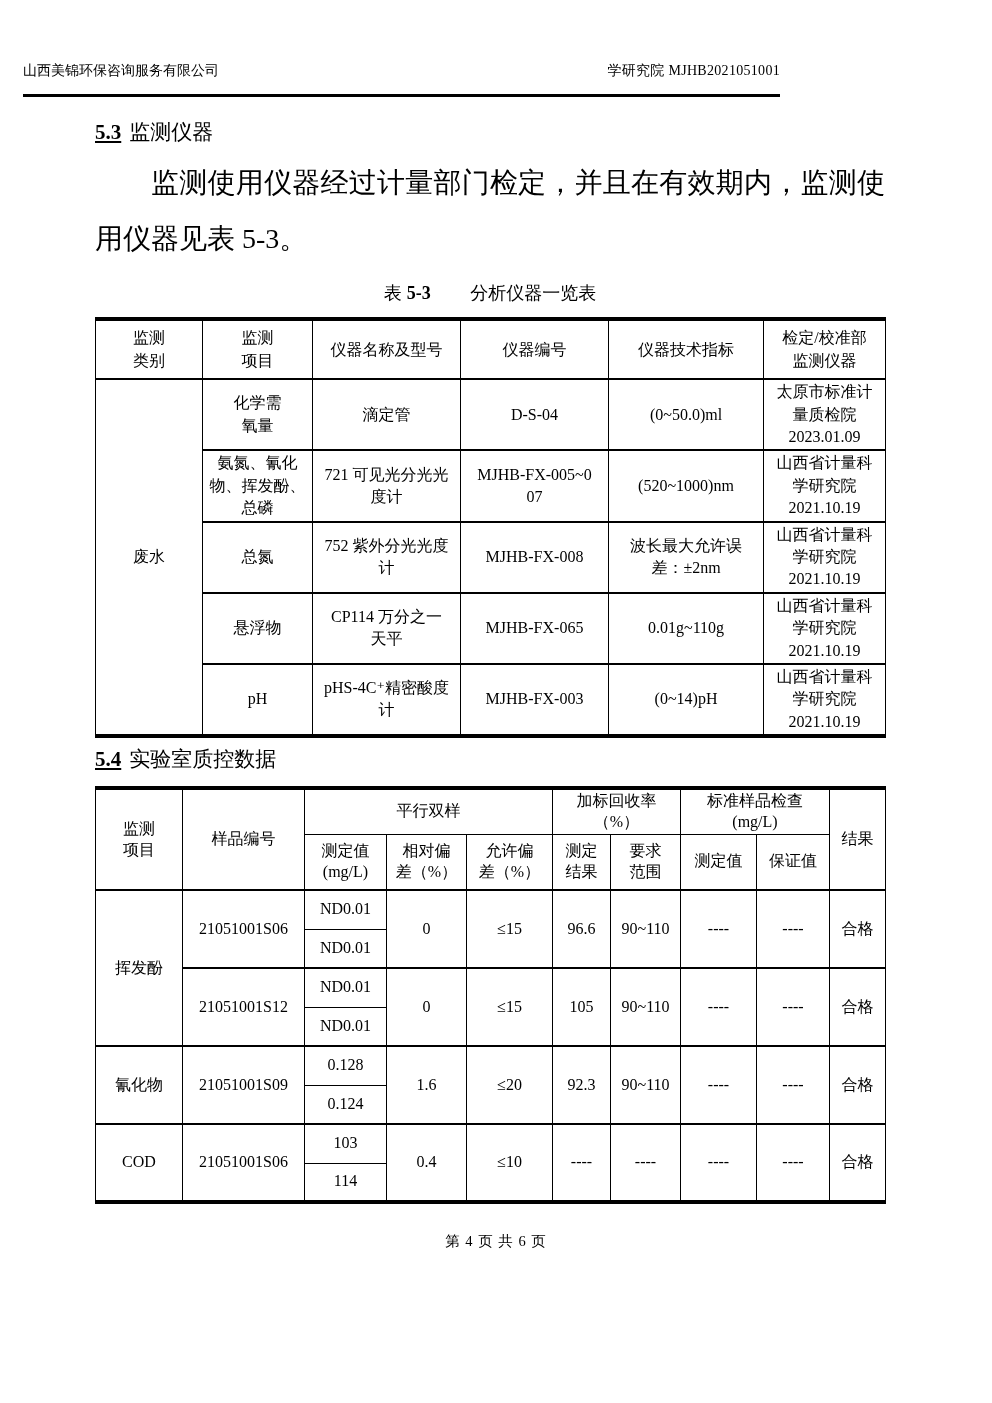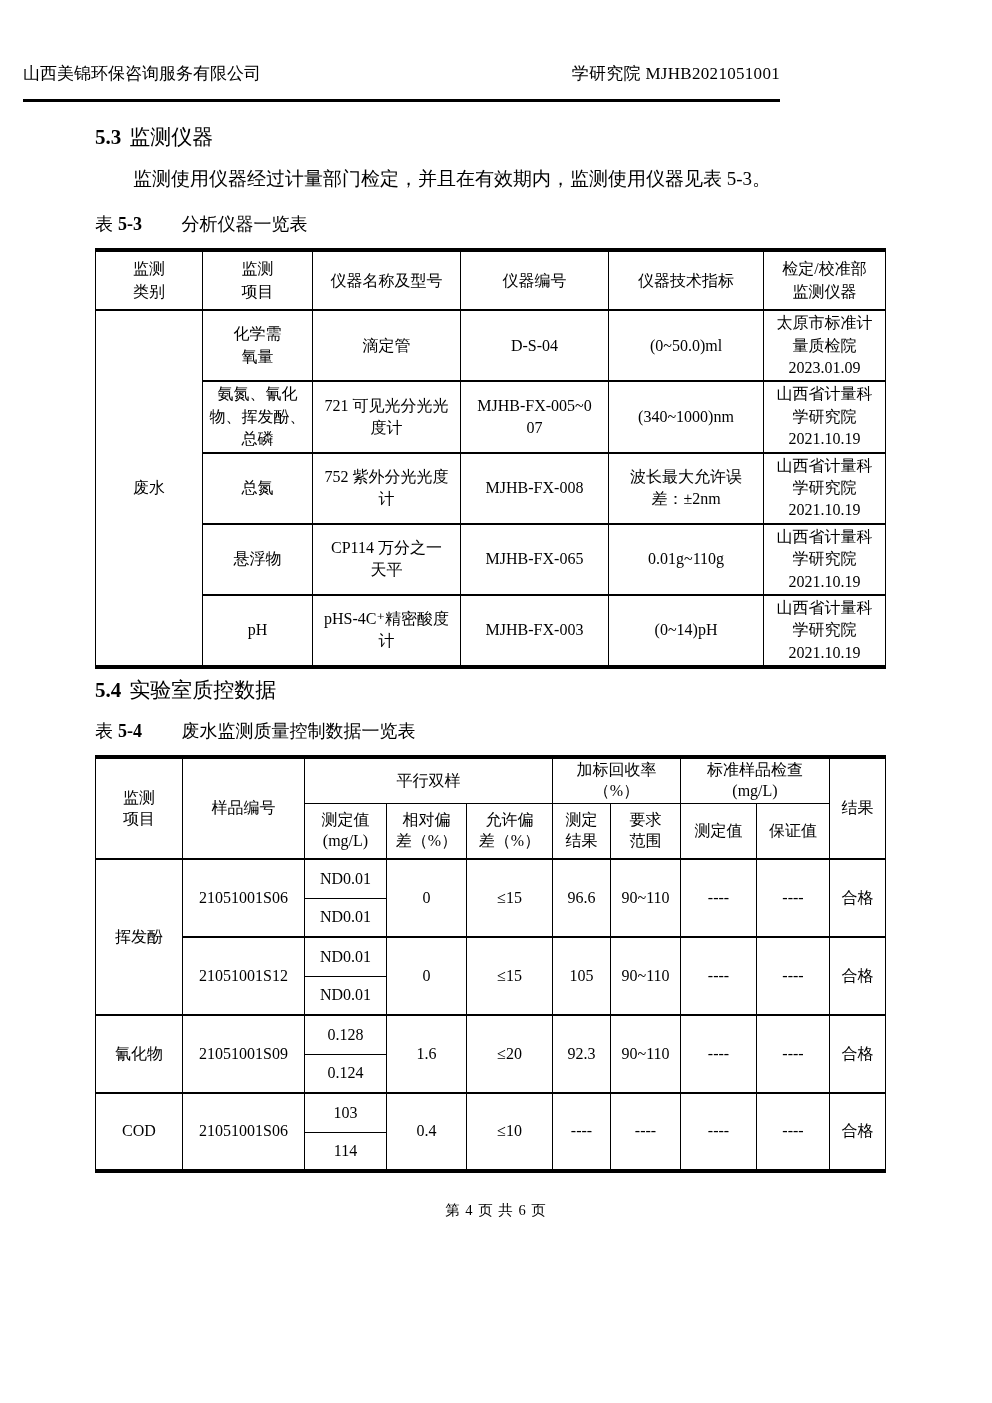--- a/index.html
+++ b/index.html
@@ -7,34 +7,34 @@
     width:992px; height:1403px; background:#ffffff; color:#000;
     font-family:"Liberation Serif","DejaVu Serif",serif;
     overflow:hidden;
   }
   .content { width:790px; margin-left:95px; }
 
   
   .page-header {
     width:757px; margin:62px 0 0 23px;
     display:flex; justify-content:space-between; align-items:flex-end;
-    font-size:17px; padding-bottom:14px; border-bottom:3px solid #000;
+    font-size:14px; padding-bottom:14px; border-bottom:3px solid #000;
   }
   .report-no { letter-spacing:0.3px; }
 
   
   h2.section { font-size:21px; font-weight:normal; margin:22px 0 0 0; line-height:1.33; }
-  h2.section .num { font-weight:bold; margin-right:8px; }
+  h2.section .num { font-weight:bold; margin-right:8px;text-decoration:underline; }
   p.body-par {
-    font-size:19px; line-height:2.0; margin:8px 0 0 0;
+    font-size:28px; line-height:2.0; margin:8px 0 0 0;
     text-indent:2em; text-align:justify;
   }
 
   
-  .caption { text-align:left; font-size:18px; margin-top:14px; line-height:1.35; }
+  .caption { text-align:center; font-size:18px; margin-top:14px; line-height:1.35; }
   .caption .num { font-weight:bold; margin-left:5px; }
   .caption .cap-title { margin-left:2.2em; }
 
   
   table { border-collapse:collapse; table-layout:fixed; width:790px; margin-top:12px; }
   td, th {
     border-left:1px solid #000; border-right:1px solid #000;
     border-top:2px solid #000; border-bottom:2px solid #000;
     font-weight:normal; text-align:center; vertical-align:middle;
     padding:1px 2px; white-space:pre-line; overflow:hidden;
@@ -101,21 +101,21 @@
 2023.01.09</td>
     </tr>
     <tr style="height:64px">
       <td>氨氮、氰化
 物、挥发酚、
 总磷</td>
       <td>721 可见光分光光
 度计</td>
       <td>MJHB-FX-005~0
 07</td>
-      <td>(340~1000)nm</td>
+      <td>(520~1000)nm</td>
       <td>山西省计量科
 学研究院
 2021.10.19</td>
     </tr>
     <tr style="height:62px">
       <td>总氮</td>
       <td>752 紫外分光光度
 计</td>
       <td>MJHB-FX-008</td>
       <td>波长最大允许误
@@ -143,23 +143,20 @@
       <td>山西省计量科
 学研究院
 2021.10.19</td>
     </tr>
   </tbody>
     </table>
 
   <h2 class="section" style="margin-top:8px;"><span class="num">5.4</span><span>实验室质控数据</span></h2>
 
 
-  <div class="caption">
-    <span>表</span><span class="num">5-4</span><span class="cap-title">废水监测质量控制数据一览表</span>
-  </div>
 
   <table class="t54">
     <colgroup>
       <col style="width:87px">
         <col style="width:122px">
         <col style="width:82px">
         <col style="width:80px">
         <col style="width:86px">
       <col style="width:58px">
         <col style="width:70px">

